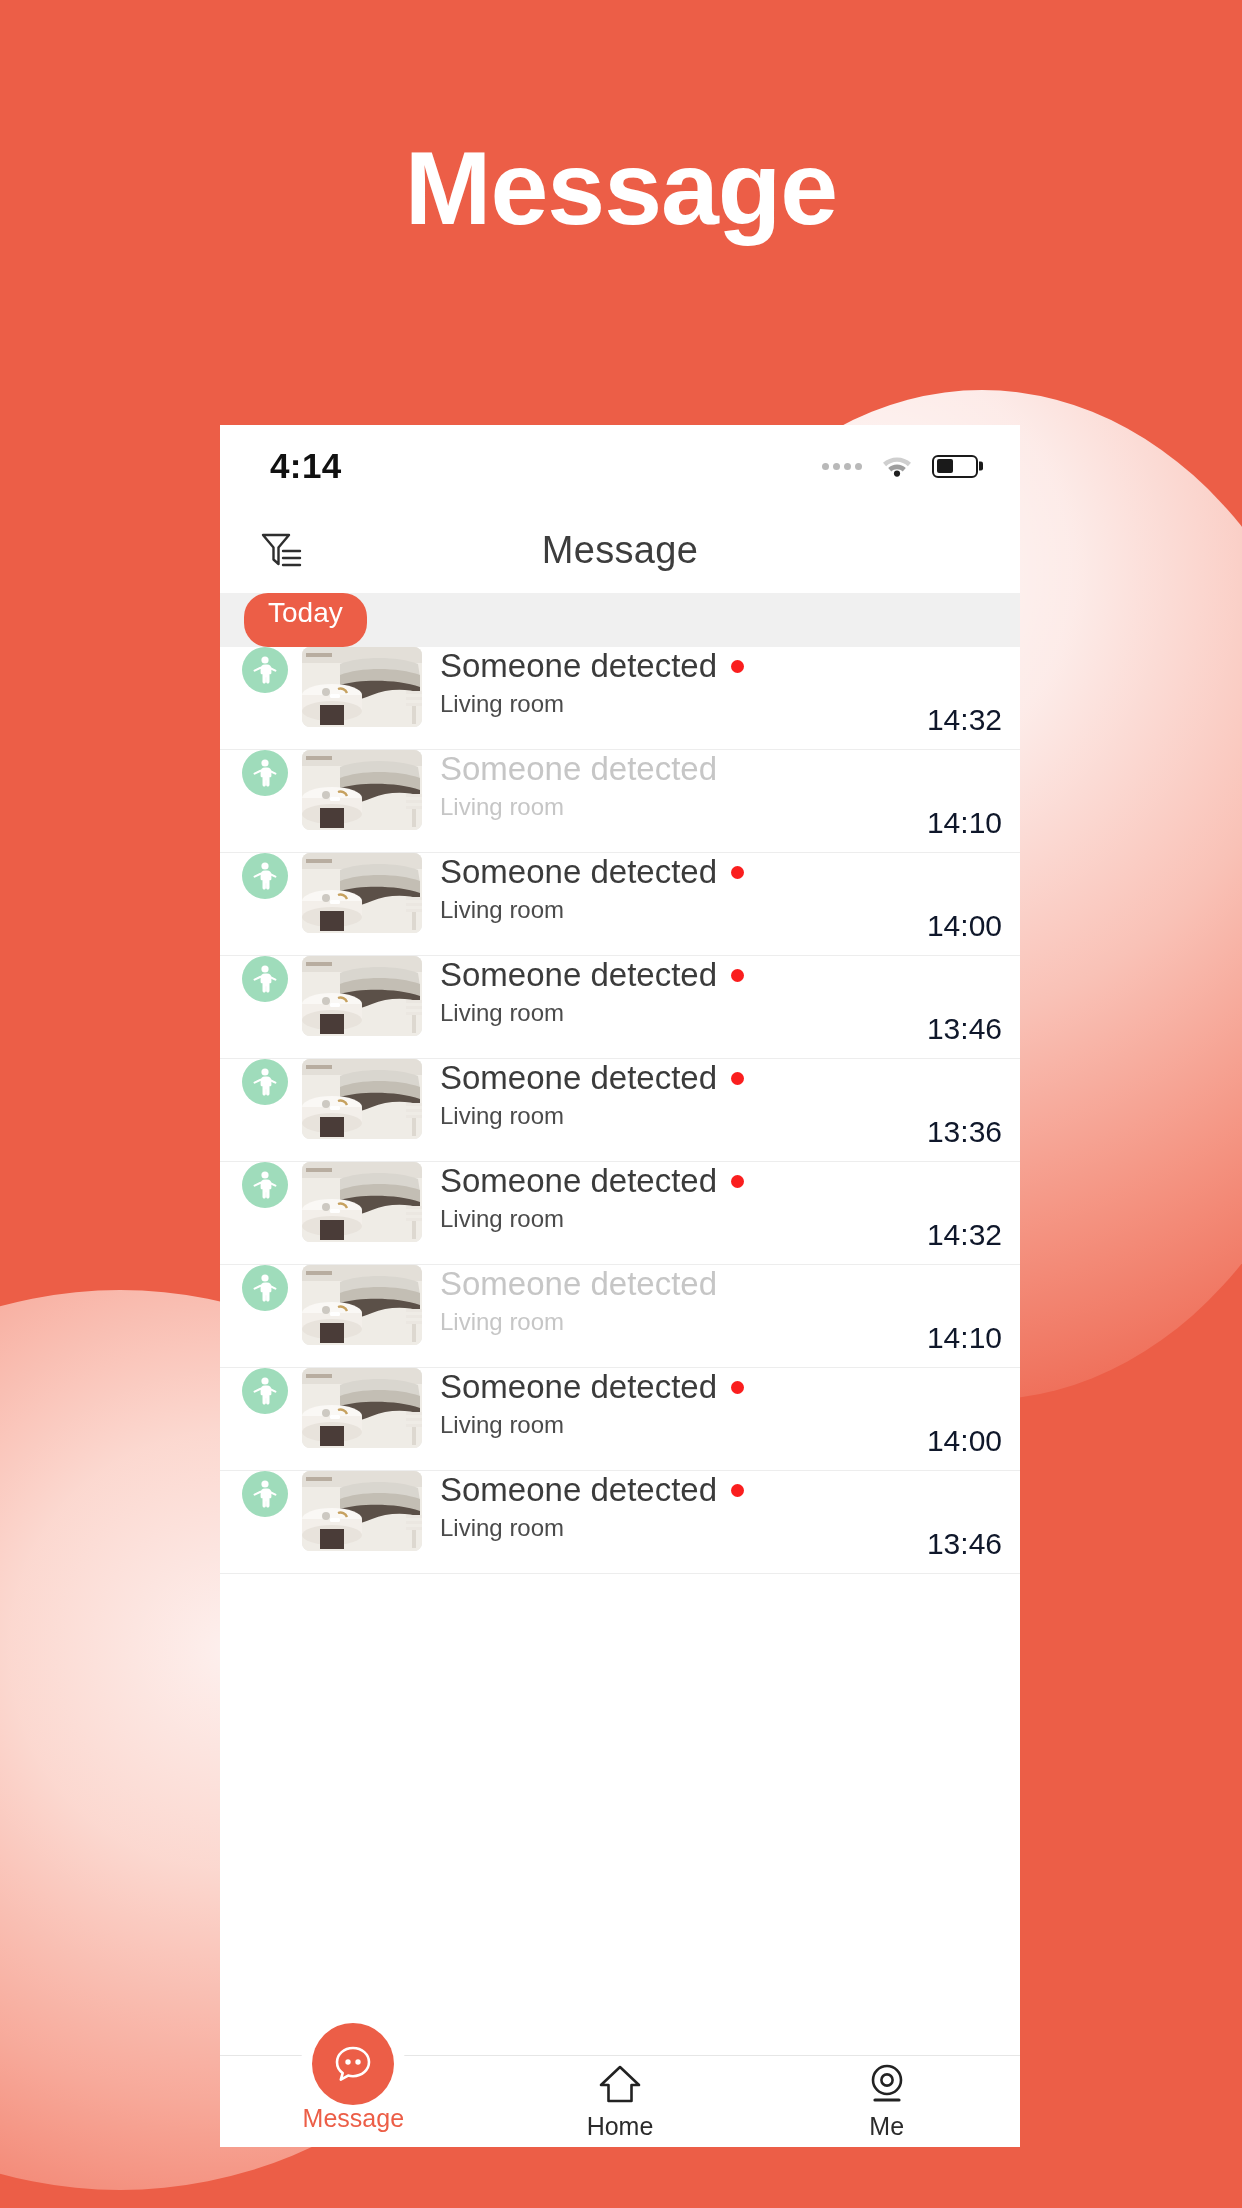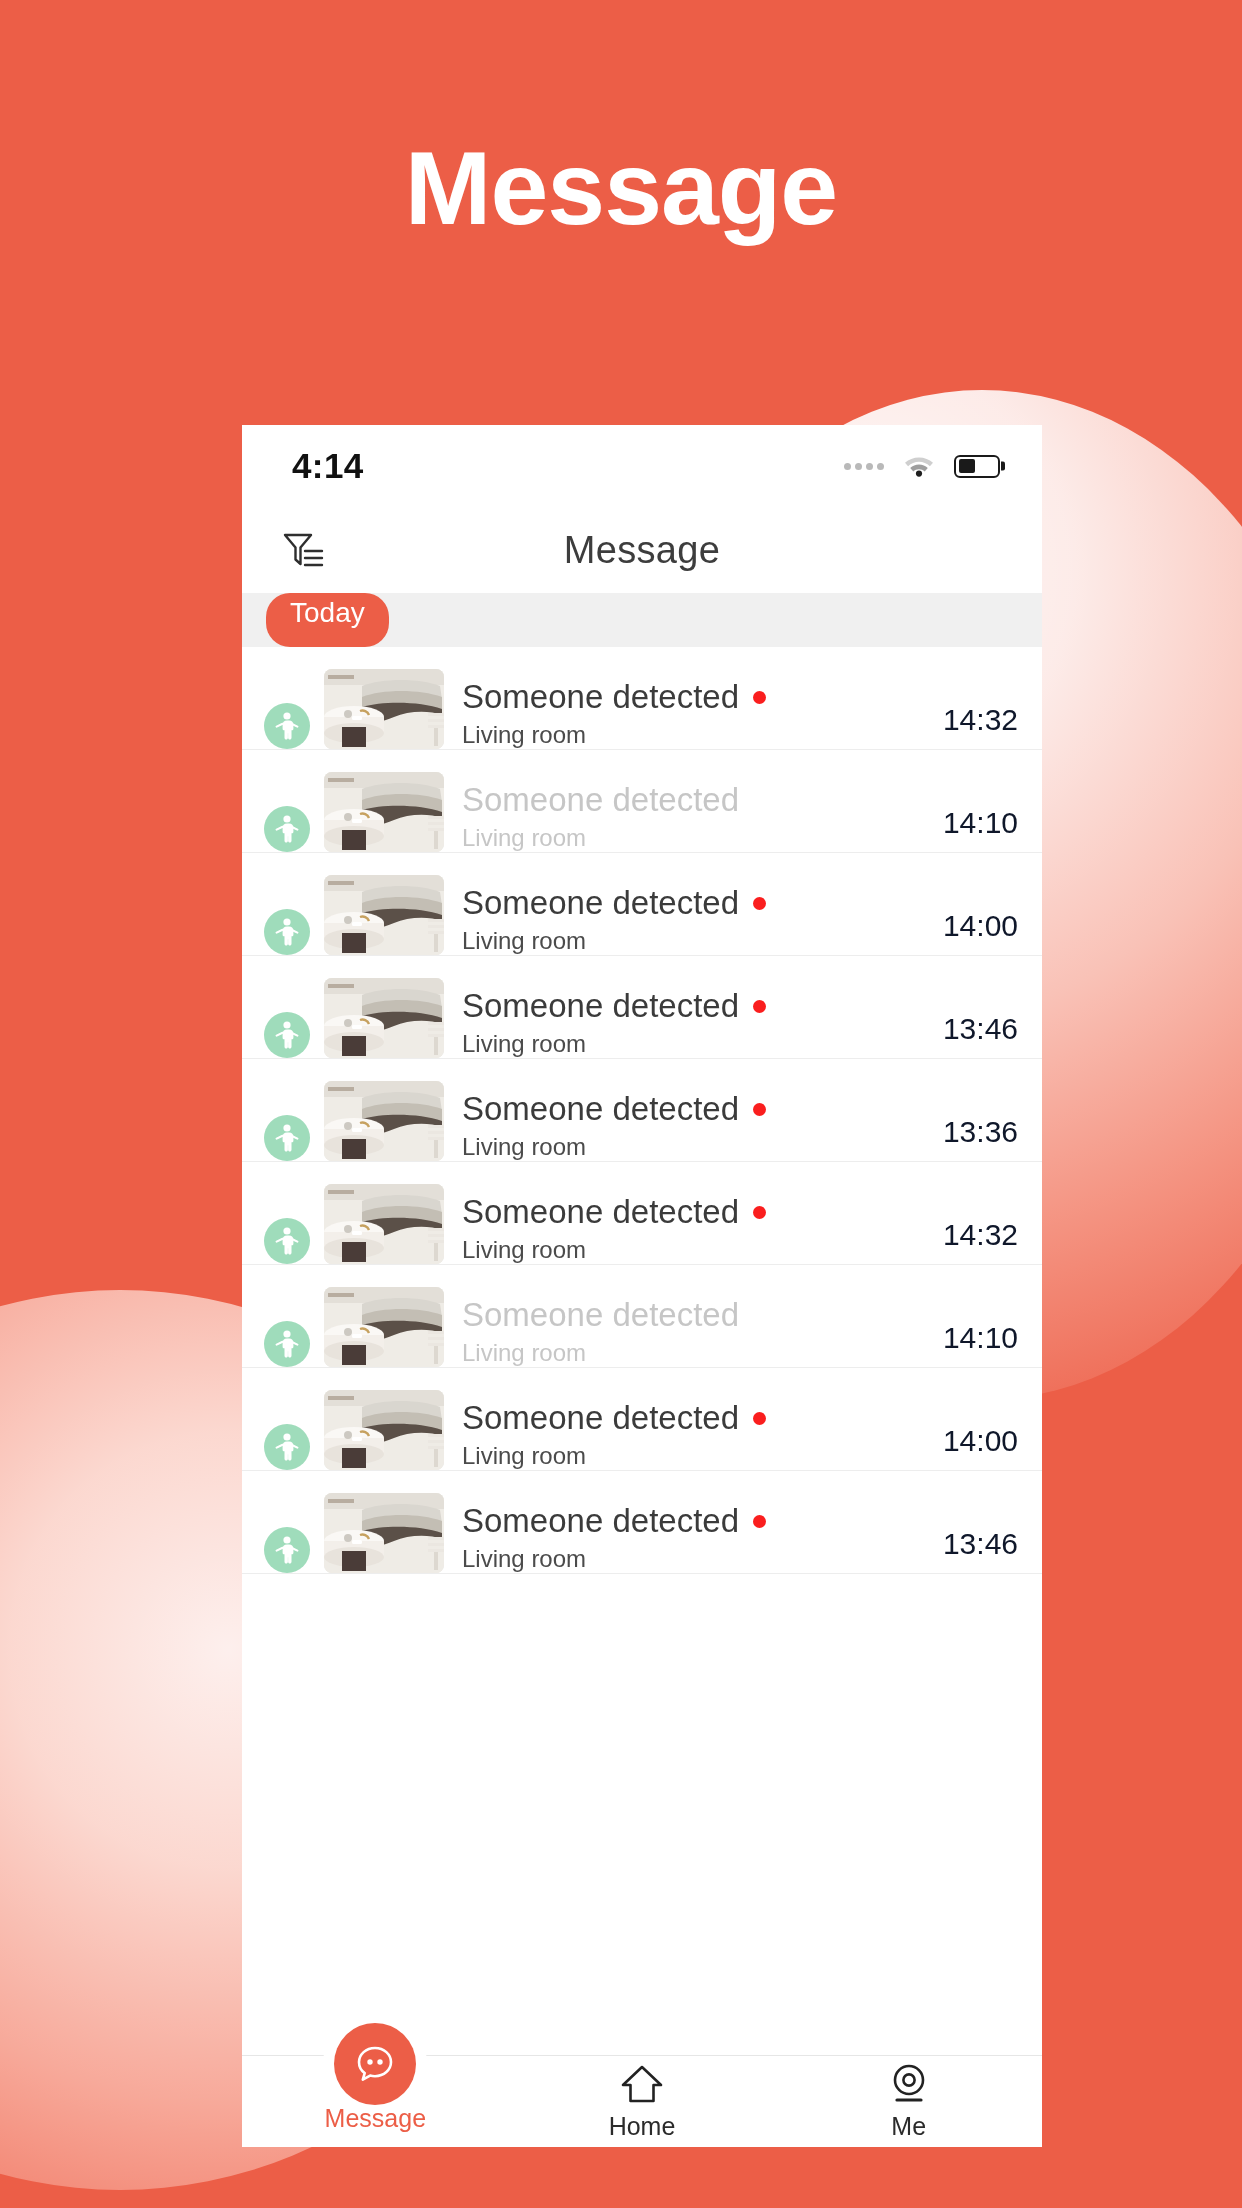--- a/index.html
+++ b/index.html
@@ -66,21 +66,20 @@
   .phone {
     position: absolute;
     left: 220px;
     top: 425px;
     width: 800px;
     height: 1722px;
     background: #ffffff;
     overflow: hidden;
     display: flex;
     flex-direction: column;
-    margin-left: 22px;
   }
 
   
   .status-bar {
     height: 82px;
     flex: 0 0 82px;
     display: flex;
     align-items: center;
     justify-content: space-between;
     padding: 0 42px 0 50px;
@@ -167,22 +166,22 @@
   }
 
   
   .msg-list {
     flex: 1 1 auto;
     overflow: hidden;
   }
   .msg-row {
     height: 103px;
     display: flex;
-    align-items: flex-end;
-    padding: 0 24px 0 22px;
+    align-items: flex-start;
+    padding: 0 18px 0 22px;
     border-bottom: 1px solid #ededed;
     background: #fff;
   }
   .type-badge {
     flex: 0 0 46px;
     width: 46px; height: 46px;
     border-radius: 50%;
     background: #9fdcbb;
     display: flex;
     align-items: center;

